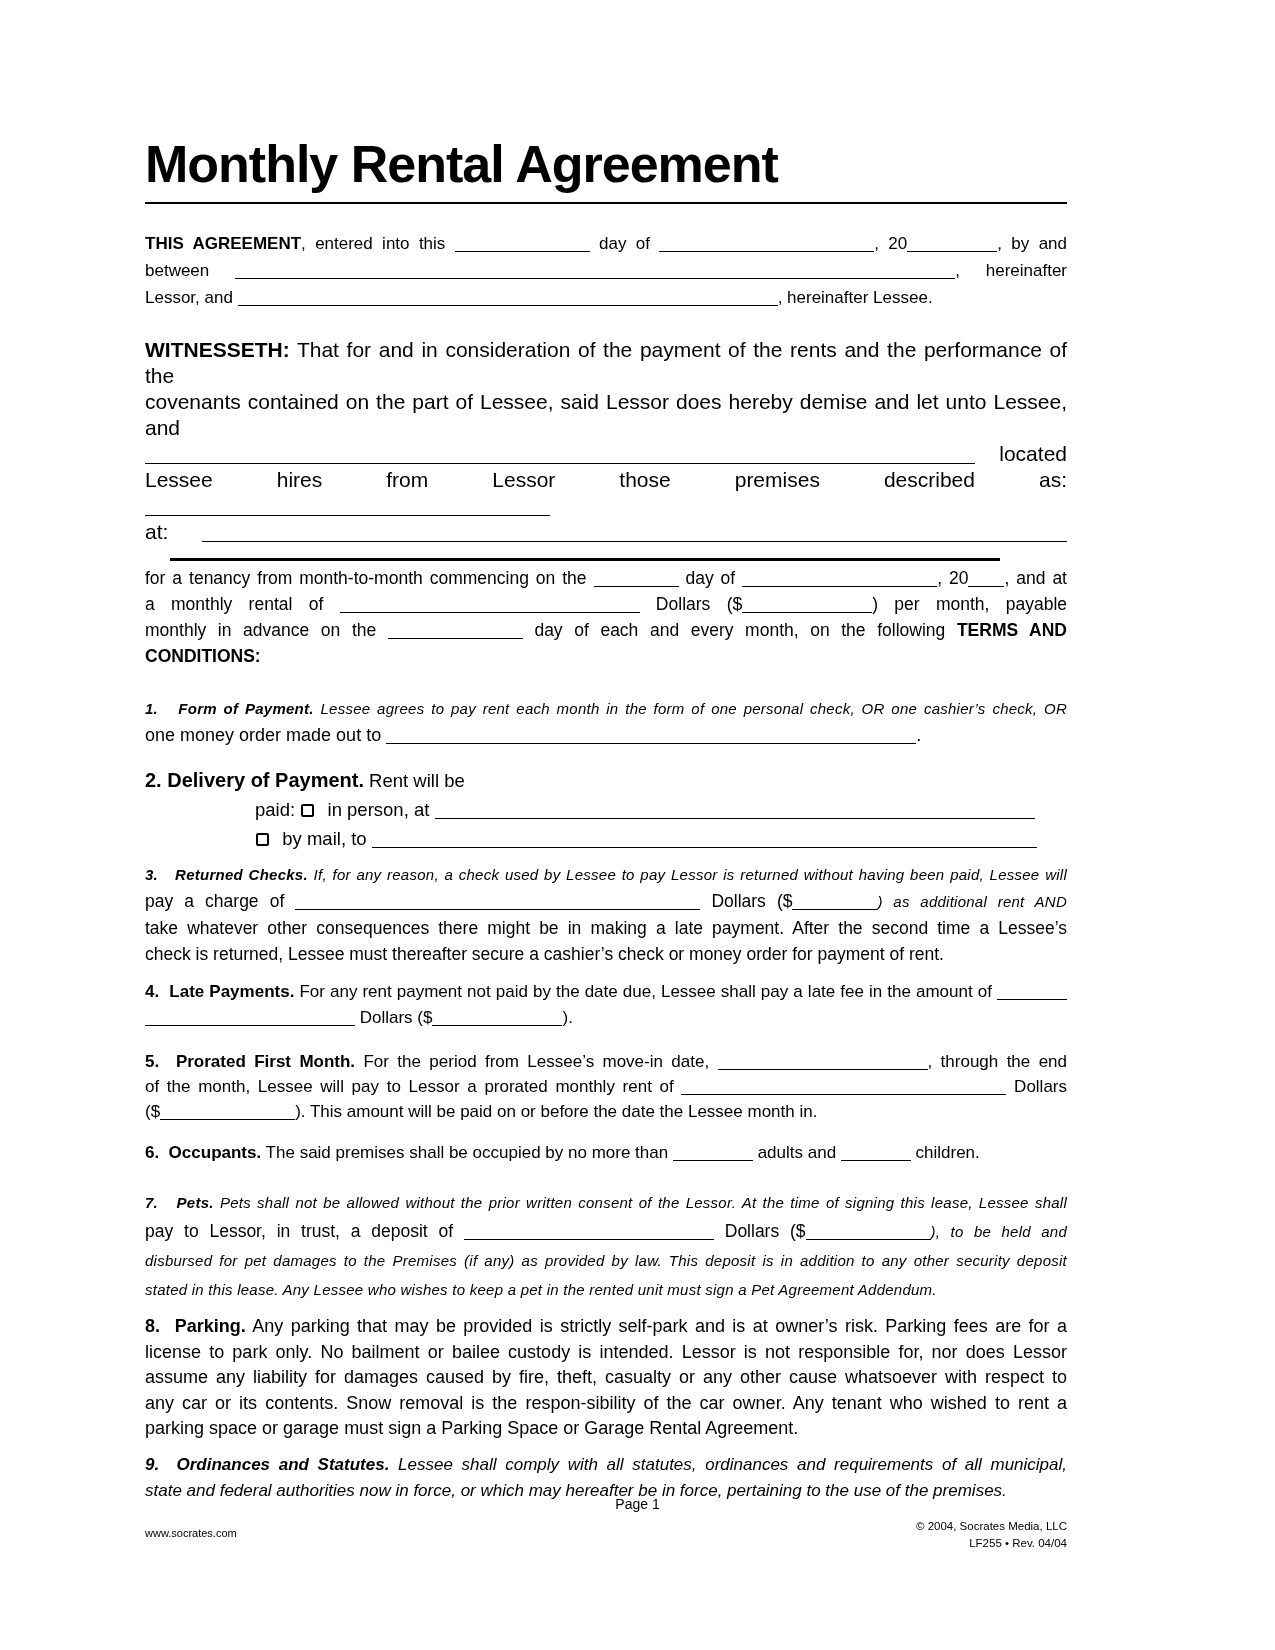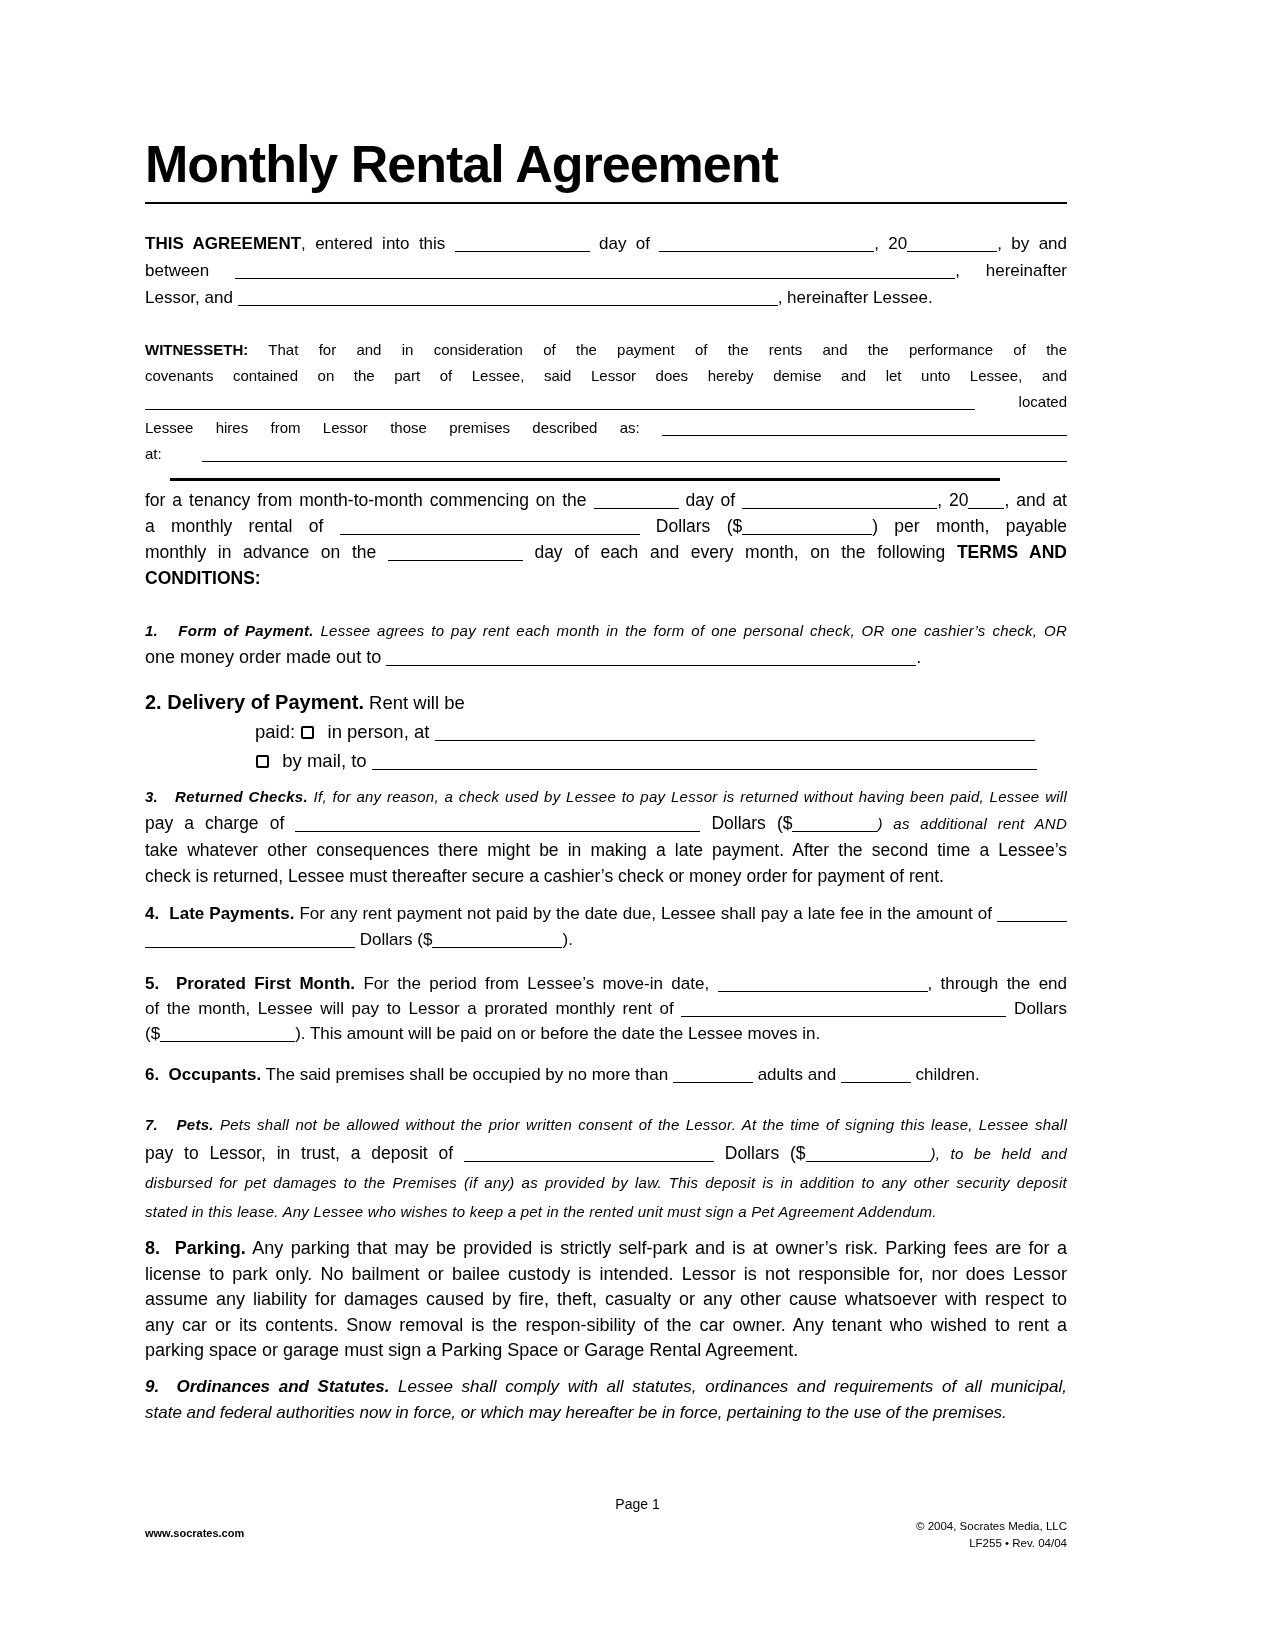--- a/index.html
+++ b/index.html
@@ -27,34 +27,34 @@
   .blank { display: inline-block; border-bottom: 1.6px solid #000; height: 12px; vertical-align: -3px; }
   .blank.thick { border-bottom-width: 3.5px; height: 5px; }
 
   .checkbox {
     display: inline-block; width: 13px; height: 13px;
     border: 2px solid #000; border-radius: 2px;
     vertical-align: -1px; margin: 0 3px 0 1px; background: #fff;
   }
 
   [data-name="block-opening"]    { margin-top: 26px; font-size: 17px;   line-height: 27px; }
-  [data-name="block-witnesseth"] { font-size: 15px; }
+  [data-name="block-witnesseth"] { font-size: 21px; }
   [data-name="block-tenancy"]    { margin-top: 6px;  font-size: 17.5px; }
   [data-name="block-s1"]         { margin-top: 26px; font-size: 18px; }
   [data-name="block-s2"]         { margin-top: 18px; font-size: 18.5px; line-height: 29px; }
   [data-name="block-s3"]         { margin-top: 8px;  font-size: 17.5px; }
   [data-name="block-s4"]         { margin-top: 12px; font-size: 17px; }
   [data-name="block-s5"]         { margin-top: 18px; font-size: 17px;   line-height: 25px; }
   [data-name="block-s6"]         { margin-top: 16px; font-size: 17px; }
   [data-name="block-s7"]         { margin-top: 22px; font-size: 17.5px; line-height: 29px; }
   [data-name="block-s8"]         { margin-top: 10px; font-size: 18px;   line-height: 25.5px; }
   [data-name="block-s9"]         { margin-top: 10px; font-size: 17px; font-style: italic; }
 
   .page-num     { position: absolute; left: 0; right: 0; top: 1496px; text-align: center; font-size: 14px; }
-  .footer-web   { position: absolute; left: 145px; top: 1527px; font-size: 11px; font-weight: bold; }
+  .footer-web   { position: absolute; left: 145px; top: 1527px; font-size: 11px; }
   .footer-right { position: absolute; right: 208px; top: 1518px; text-align: right; font-size: 11.5px; line-height: 17px; }
 </style>
 </head>
 <body>
 
 <div class="page" data-name="document-page">
   <header class="doc-header" data-name="document-header">
     <h1 class="title" data-name="document-title">Monthly Rental Agreement</h1>
   </header>
 
@@ -92,21 +92,21 @@
         <div class="line just" data-name="form-line"><span class="run " data-name="text-run">take whatever other consequences there might be in making a late payment. After the second time a Lessee’s</span></div>
         <div class="line" data-name="form-line"><span class="run " data-name="text-run">check is returned, Lessee must thereafter secure a cashier’s check or money order for payment of rent.</span></div>
       </div>
       <div class="block" data-name="block-s4">
         <div class="line just" data-name="form-line"><span class="run b" data-name="text-run-bold">4.&nbsp;&nbsp;Late Payments.</span><span class="run " data-name="text-run"> For any rent payment not paid by the date due, Lessee shall pay a late fee in the amount of </span><span class="blank" data-name="blank-field" style="width: 70px;"></span></div>
         <div class="line" data-name="form-line"><span class="blank" data-name="blank-field" style="width: 210px;"></span><span class="run " data-name="text-run"> Dollars ($</span><span class="blank" data-name="blank-field" style="width: 130px;"></span><span class="run " data-name="text-run">).</span></div>
       </div>
       <div class="block" data-name="block-s5">
         <div class="line just" data-name="form-line"><span class="run b" data-name="text-run-bold">5.&nbsp;&nbsp;Prorated First Month.</span><span class="run " data-name="text-run"> For the period from Lessee’s move-in date, </span><span class="blank" data-name="blank-field" style="width: 210px;"></span><span class="run " data-name="text-run">, through the end</span></div>
         <div class="line just" data-name="form-line"><span class="run " data-name="text-run">of the month, Lessee will pay to Lessor a prorated monthly rent of </span><span class="blank" data-name="blank-field" style="width: 325px;"></span><span class="run " data-name="text-run"> Dollars</span></div>
-        <div class="line" data-name="form-line"><span class="run " data-name="text-run">($</span><span class="blank" data-name="blank-field" style="width: 135px;"></span><span class="run " data-name="text-run">). This amount will be paid on or before the date the Lessee moves in.</span></div>
+        <div class="line" data-name="form-line"><span class="run " data-name="text-run">($</span><span class="blank" data-name="blank-field" style="width: 135px;"></span><span class="run " data-name="text-run">). This amount will be paid on or before the date the Lessee month in.</span></div>
       </div>
       <div class="block" data-name="block-s6">
         <div class="line" data-name="form-line"><span class="run b" data-name="text-run-bold">6.&nbsp;&nbsp;Occupants.</span><span class="run " data-name="text-run"> The said premises shall be occupied by no more than </span><span class="blank" data-name="blank-field" style="width: 80px;"></span><span class="run " data-name="text-run"> adults and </span><span class="blank" data-name="blank-field" style="width: 70px;"></span><span class="run " data-name="text-run"> children.</span></div>
       </div>
       <div class="block" data-name="block-s7">
         <div class="line just" data-name="form-line"><span class="run bs" data-name="text-run-bold">7.&nbsp;&nbsp;&nbsp;Pets.</span><span class="run s" data-name="text-run"> Pets shall not be allowed without the prior written consent of the Lessor. At the time of signing this lease, Lessee shall</span></div>
         <div class="line just" data-name="form-line"><span class="run " data-name="text-run">pay to Lessor, in trust, a deposit of </span><span class="blank" data-name="blank-field" style="width: 250px;"></span><span class="run " data-name="text-run"> Dollars ($</span><span class="blank" data-name="blank-field" style="width: 125px;"></span><span class="run s" data-name="text-run">), to be held and</span></div>
         <div class="line just" data-name="form-line"><span class="run s" data-name="text-run">disbursed for pet damages to the Premises (if any) as provided by law. This deposit is in addition to any other security deposit</span></div>
         <div class="line" data-name="form-line"><span class="run s" data-name="text-run">stated in this lease. Any Lessee who wishes to keep a pet in the rented unit must sign a Pet Agreement Addendum.</span></div>
       </div>

